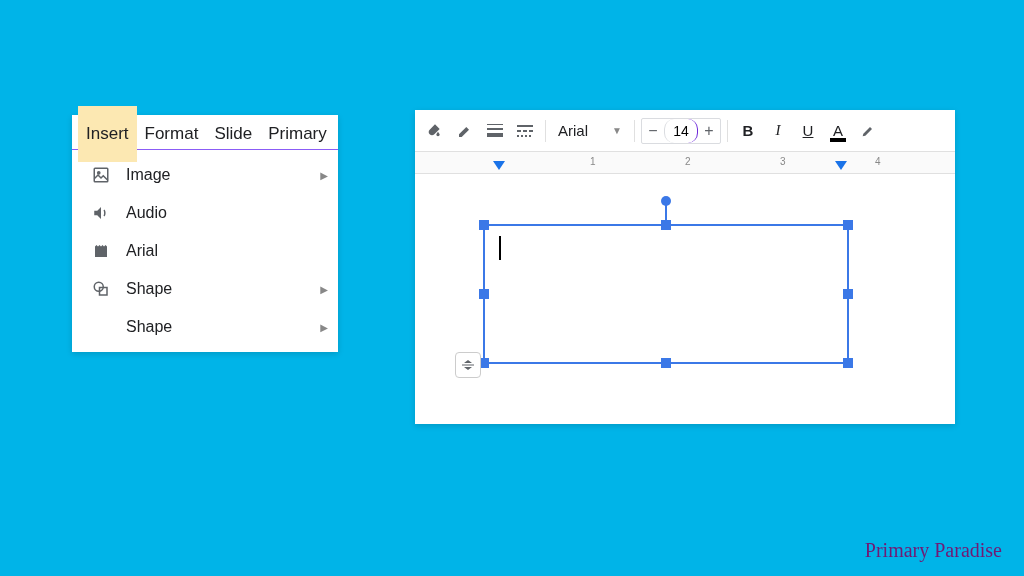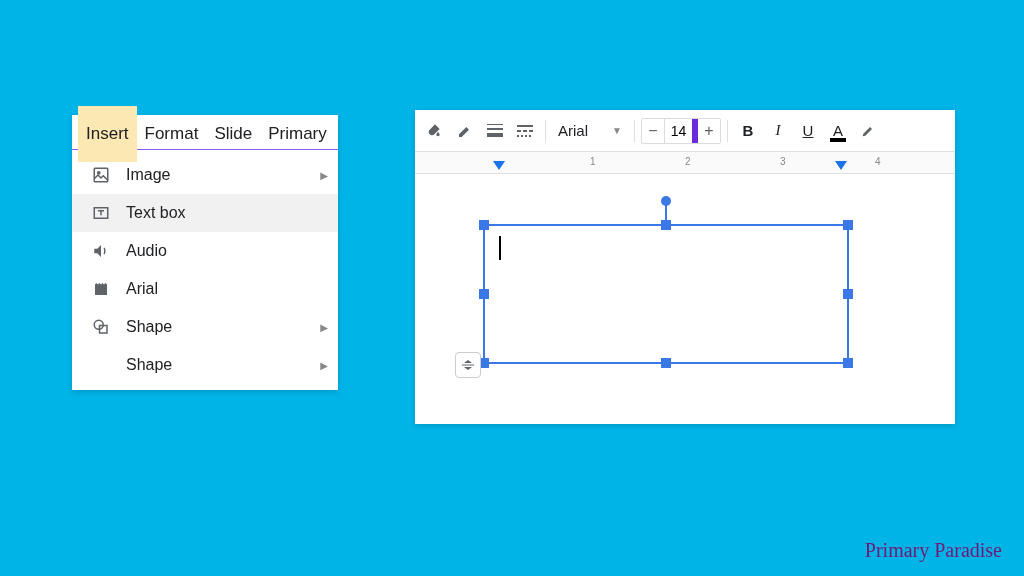--- a/index.html
+++ b/index.html
@@ -94,21 +94,21 @@
     padding: 0 6px;
     height: 28px;
     color: #202124;
     font-size: 15px;
     cursor: pointer;
     min-width: 76px;
   }
   .font-select .chev { margin-left:auto; color:#888; font-size:10px; }
   .size-group { display:flex; align-items:center; border:1px solid #dadce0; border-radius:2px; height:26px; }
   .size-btn { width:22px; text-align:center; cursor:pointer; color:#5f6368; font-size:16px; }
-  .size-val { width:34px; text-align:center; font-size:14px; border-left:1px solid #dadce0; border-right:6px solid #6d28d9; line-height:24px; }
+  .size-val { width:34px; text-align:center; font-size:14px; border-left:1px solid #dadce0; border-right:1px solid #6d28d9; line-height:24px;border-radius:10px; }
   .ruler {
     height: 22px;
     background: #fafafa;
     border-bottom: 1px solid #e0e0e0;
     position: relative;
     font-size: 10px;
     color: #888;
   }
   .ruler-tick { position:absolute; top:4px; }
   .ruler-marker {
@@ -178,29 +178,20 @@
     <div class="menu-item">
       <span class="menu-icon">
         <svg width="18" height="18" viewBox="0 0 24 24" fill="none" stroke="#5f6368" stroke-width="2">
             <rect x="3" y="3" width="18" height="18" rx="1"></rect>
             <circle cx="9" cy="9" r="1.5" fill="#5f6368"></circle>
             <path d="M3 17l5-5 4 4 3-3 6 6"></path>
           </svg>
       </span>
       <span>Image</span>
       <span class="submenu-arrow">▶</span>
-    </div>
-    <div class="menu-item hl">
-      <span class="menu-icon">
-        <svg width="18" height="18" viewBox="0 0 24 24" fill="none" stroke="#5f6368" stroke-width="2">
-            <rect x="3" y="5" width="18" height="14"></rect>
-            <path d="M8 9h8M12 9v6"></path>
-          </svg>
-      </span>
-      <span>Text box</span>
     </div>
     <div class="menu-item">
       <span class="menu-icon">
         <svg width="18" height="18" viewBox="0 0 24 24" fill="#5f6368">
             <path d="M3 9v6h4l5 5V4L7 9H3z"></path>
             <path d="M16 8c1.5 1.5 1.5 6.5 0 8" fill="none" stroke="#5f6368" stroke-width="2"></path>
           </svg>
       </span>
       <span>Audio</span>
     </div>

